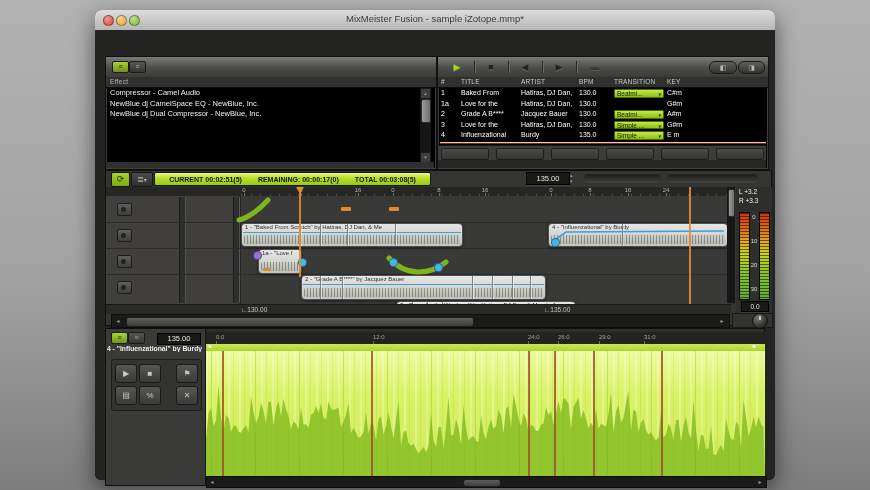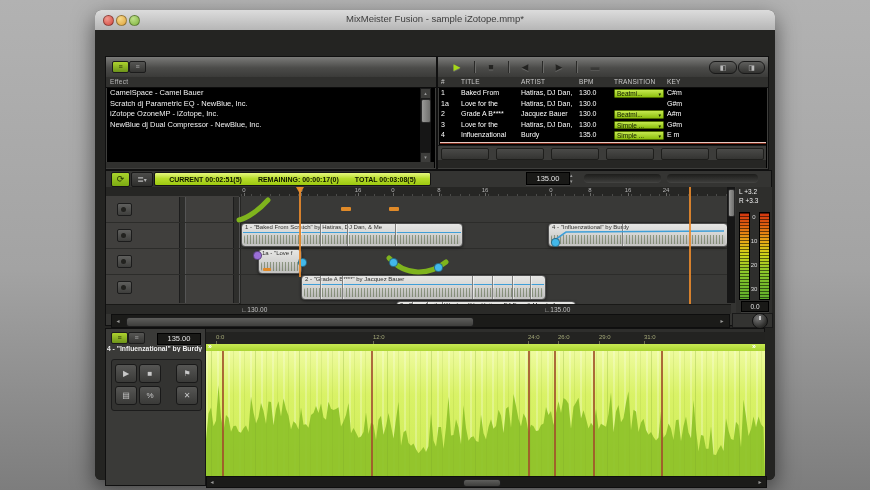--- a/index.html
+++ b/index.html
@@ -120,23 +120,22 @@
 
       <div class="panel" style="left:10px;top:26px;width:330px;height:112px;">
         <div class="band">
           <span class="tabbtn active" style="left:6px;">≡</span>
           <span class="tabbtn" style="left:23px;">≡</span>
         </div>
         <div class="colhdr" style="top:20px;">
           <span>Effect</span>
         </div>
         <div id="effect-list" class="abs" style="left:0;top:31px;width:313px;height:74px;overflow:hidden;">
-            <div class="fx-row">CamelSpace - Camel Bauer</div>
-            <div class="fx-row">Scratch dj Parametric EQ - NewBlue, Inc.</div>
-            <div class="fx-row">iZotope OzoneMP - iZotope, Inc.</div>
+            <div class="fx-row">Compressor - Camel Audio</div>
+            <div class="fx-row">NewBlue dj CamelSpace EQ - NewBlue, Inc.</div>
             <div class="fx-row">NewBlue dj Dual Compressor - NewBlue, Inc.</div>
           </div>
         <div class="vsb abs" style="left:314px;top:31px;width:11px;height:74px;">
           <span class="sb-btn" style="left:0;top:0;">▴</span>
           <span class="sb-thumb" style="left:1px;top:11px;width:8px;height:22px;"></span>
           <span class="sb-btn" style="left:0;top:64px;">▾</span>
         </div>
         <div class="abs" style="left:0;top:105px;width:328px;height:6px;background:#30302e;"></div>
       </div>
 

